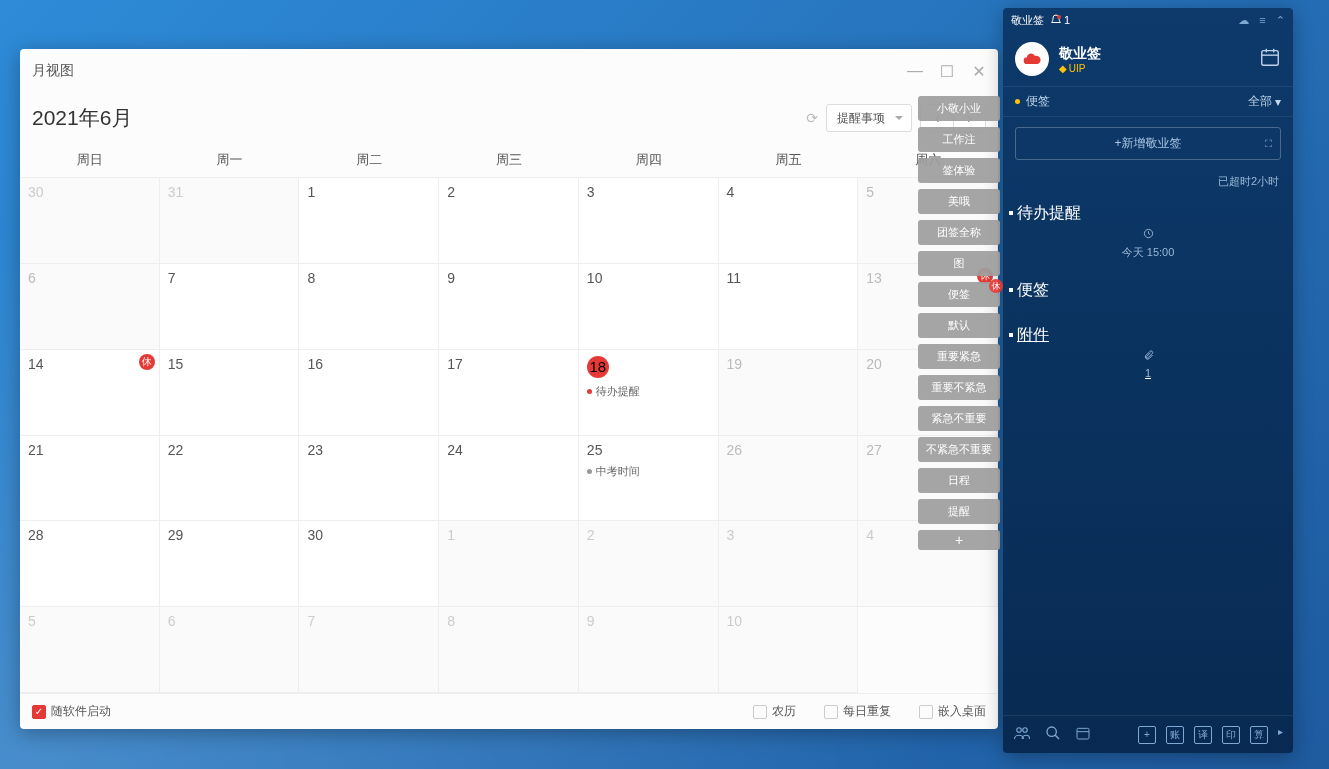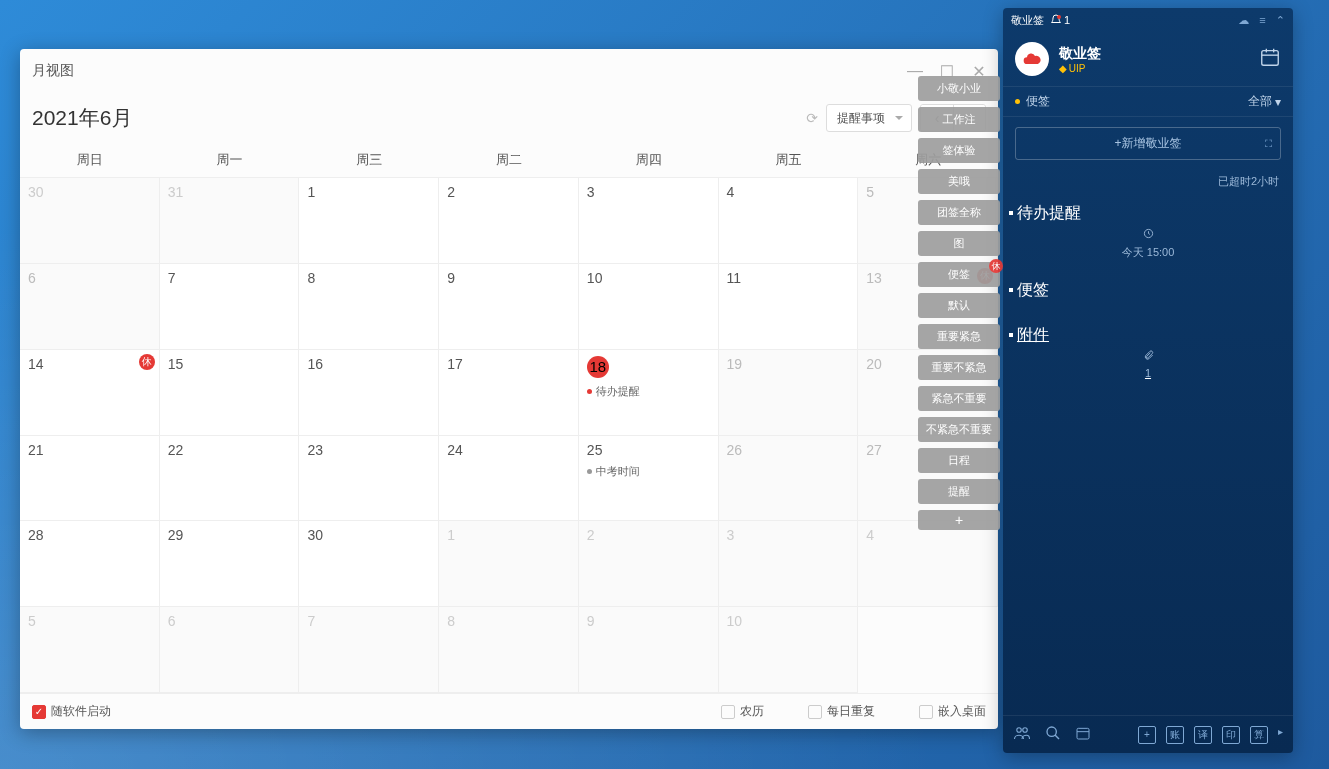--- a/index.html
+++ b/index.html
@@ -33,24 +33,24 @@
 .cal-cell.today .daynum { display: inline-flex; align-items: center; justify-content: center; width: 22px; height: 22px; background: #e53935; color: #000000; border-radius: 50%; font-size: 15px; }
 .holiday-badge { position: absolute; top: 4px; right: 4px; width: 16px; height: 16px; background: #e53935; color: #fff; border-radius: 50%; font-size: 10px; display: flex; align-items: center; justify-content: center; }
 .event { font-size: 11px; color: #666; margin-top: 6px; display: flex; align-items: center; gap: 4px; }
 .event-dot { width: 5px; height: 5px; background: #e53935; border-radius: 50%; display: inline-block; }
 .event-dot.gray { background: #999; }
 
 .cal-footer { height: 36px; display: flex; align-items: center; padding: 0 12px; border-top: 1px solid #eee; font-size: 12px; color: #555; gap: 20px; }
 .checkbox { display: flex; align-items: center; gap: 5px; cursor: pointer; }
 .checkbox-box { width: 14px; height: 14px; border: 1px solid #ccc; border-radius: 2px; display: flex; align-items: center; justify-content: center; font-size: 10px; color: #fff; }
 .checkbox-box.checked { background: #e53935; border-color: #e53935; }
-.footer-right { margin-left: auto; display: flex; gap: 44px; }
-
-
-.side-tags { position: absolute; top: 76px; right: 329px; display: flex; flex-direction: column; gap: 6px; z-index: 5; }
+.footer-right { margin-left: auto; display: flex; gap: 28px; }
+
+
+.side-tags { position: absolute; top: 96px; right: 329px; display: flex; flex-direction: column; gap: 6px; z-index: 5; }
 .tag { background: #9e9e9e; color: #fff; font-size: 11px; padding: 5px 8px; border-radius: 3px; white-space: nowrap; cursor: pointer; opacity: 0.92; text-align: center; min-width: 56px; }
 .tag.plus { font-size: 14px; padding: 2px 8px; }
 .tag-holiday { position: absolute; width: 14px; height: 14px; background: #e53935; border-radius: 50%; right: -3px; top: -3px; font-size: 9px; color: #fff; display: flex; align-items: center; justify-content: center; }
 
 
 .panel { position: absolute; top: 8px; right: 36px; width: 290px; height: 745px; background: linear-gradient(180deg, #0d3a6b 0%, #082a52 100%); border-radius: 4px; color: #fff; display: flex; flex-direction: column; box-shadow: 0 4px 20px rgba(0,0,0,0.3); }
 .panel-titlebar { height: 24px; display: flex; align-items: center; padding: 0 8px; font-size: 11px; gap: 6px; }
 .panel-titlebar .notif { display: flex; align-items: center; gap: 2px; }
 .panel-titlebar .ctrls { margin-left: auto; display: flex; gap: 10px; color: #7fa8d4; }
 .panel-header { padding: 10px 12px; display: flex; align-items: center; gap: 10px; }
@@ -99,22 +99,22 @@
         </div>
       <div class="navbtns">
         <div class="navbtn">‹</div>
         <div class="navbtn">›</div>
       </div>
     </div>
   </div>
   <div class="cal-dayheader" id="dayheader">
       <div class="dayhead">周日</div>
       <div class="dayhead">周一</div>
+      <div class="dayhead">周二</div>
       <div class="dayhead">周三</div>
-      <div class="dayhead">周二</div>
       <div class="dayhead">周四</div>
       <div class="dayhead">周五</div>
       <div class="dayhead">周六</div>
     </div>
   <div class="cal-grid" id="calgrid">
       <div class="cal-cell muted"><span class="daynum">30</span></div>
       <div class="cal-cell muted"><span class="daynum">31</span></div>
       <div class="cal-cell"><span class="daynum">1</span></div>
       <div class="cal-cell"><span class="daynum">2</span></div>
       <div class="cal-cell"><span class="daynum">3</span></div>

